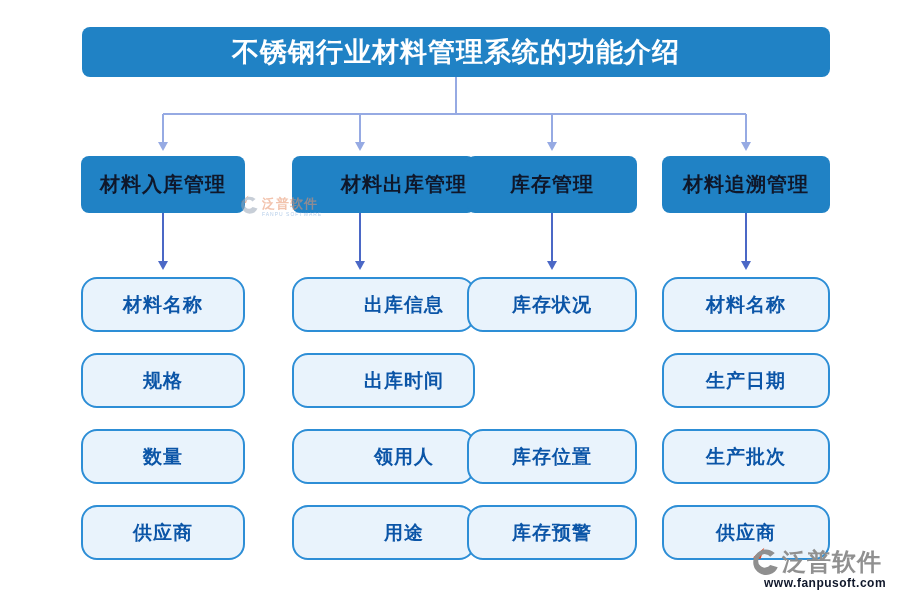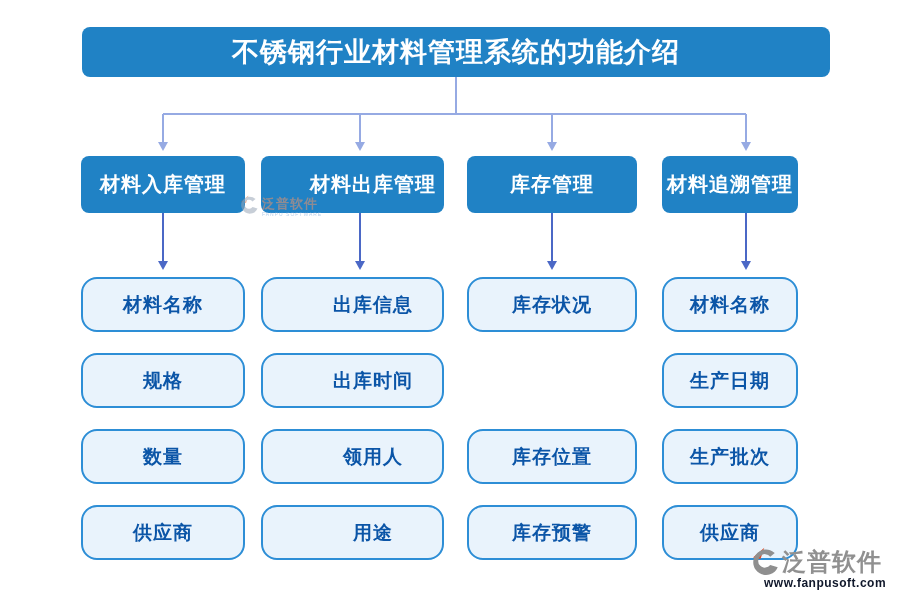--- a/index.html
+++ b/index.html
@@ -18,29 +18,29 @@
     text-align: right;
   }
 
   
   .connectors { position: absolute; left: 0; top: 0; width: 900px; height: 600px; pointer-events: none; }
 
   
   .col-header {
     position: absolute; top: 156px; height: 57px;
     background: #2082c5; border-radius: 8px;
-    color: #ffffff; font-size: 20px; font-weight: bold;
+    color: #0f172a; font-size: 20px; font-weight: bold;
     display: flex; align-items: center; justify-content: center;
     letter-spacing: 1px;
     z-index: 2;
   }
   .c1 { left: 81px;  width: 164px; }
-  .c2 { left: 261px; width: 183px; padding-left: 41px; }
+  .c2 { left: 292px; width: 183px; padding-left: 41px; }
   .c3 { left: 467px; width: 170px; }
-  .c4 { left: 662px; width: 136px; }
+  .c4 { left: 662px; width: 168px; }
 
   
   .item {
     position: absolute; height: 55px;
     background: #e9f3fc; border: 2px solid #2d8ed6; border-radius: 16px;
     color: #0b55a7; font-size: 19px; font-weight: bold;
     display: flex; align-items: center; justify-content: center;
     letter-spacing: 1px;
     z-index: 2;
   }

